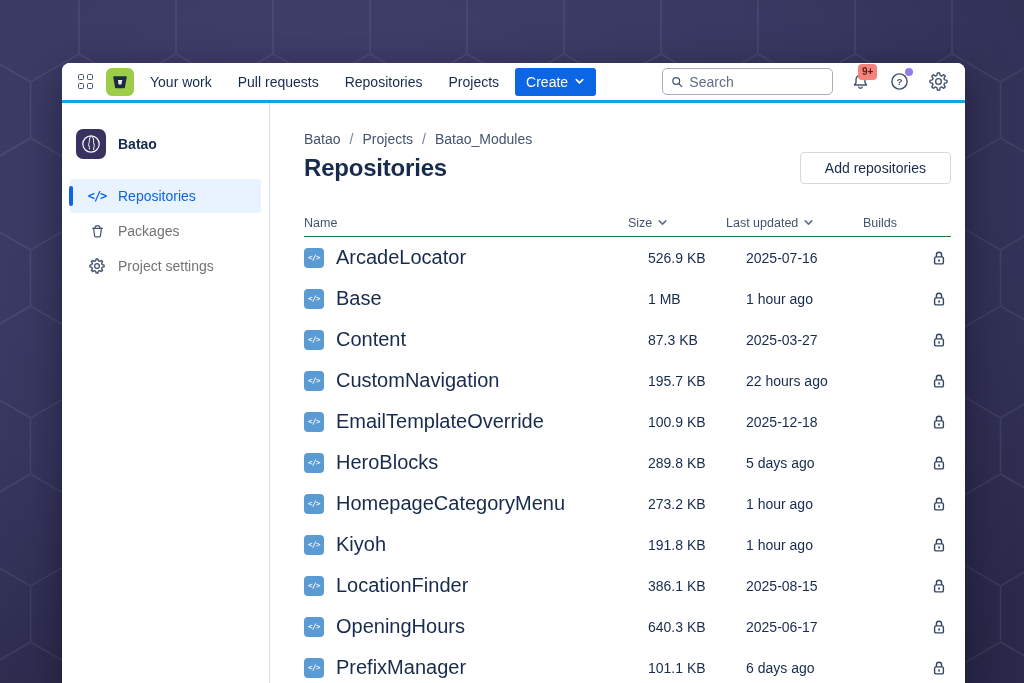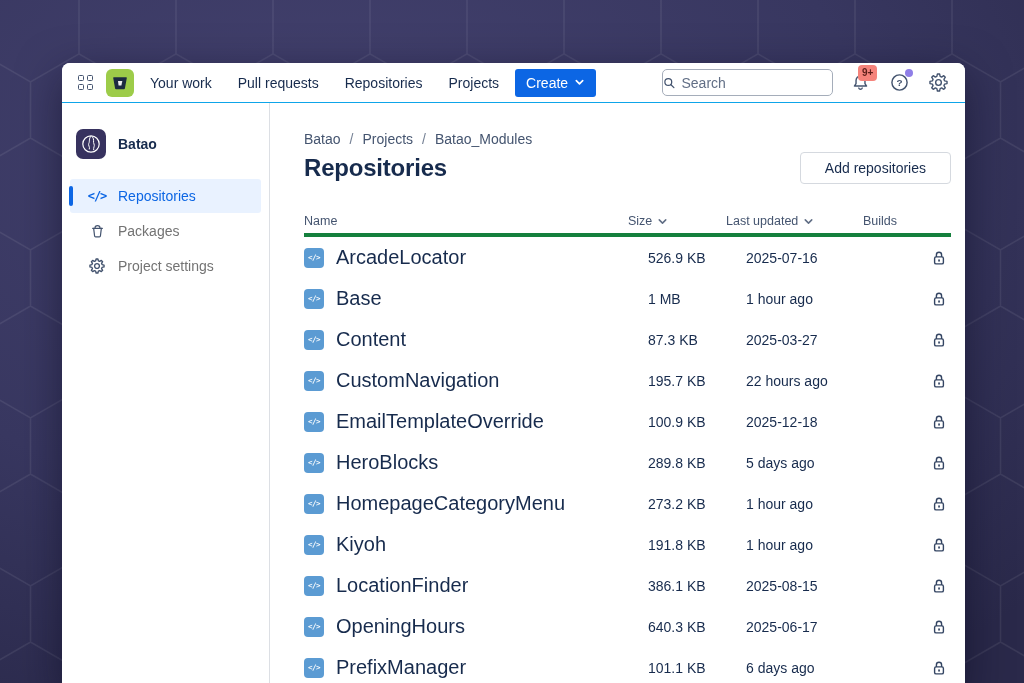--- a/index.html
+++ b/index.html
@@ -16,40 +16,40 @@
   .window {
     position:absolute; left:62px; top:63px; width:903px; height:630px;
     background:#fff; border-radius:8px 8px 0 0;
     box-shadow:0 12px 44px rgba(8,8,28,.5);
     display:flex; flex-direction:column; overflow:hidden;
   }
 
   
   .topbar {
     height:40px; flex:0 0 40px; display:flex; align-items:center;
-    padding:0 16px; border-bottom:1px solid #0ea5e9; background:#fff;
+    padding:0 16px; border-bottom:3px solid #0ea5e9; background:#fff;
   }
   .appswitcher { display:grid; grid-template-columns:6px 6px; grid-template-rows:6px 6px; gap:3px; cursor:pointer; }
   .appswitcher span { width:6px; height:6px; border:1.6px solid #44546F; border-radius:1.5px; }
   .bb-logo {
     width:28px; height:28px; border-radius:6px; background:#9DCC49;
     margin-left:13px; display:flex; align-items:center; justify-content:center; cursor:pointer;
   }
   .nav-items { display:flex; align-items:center; gap:26px; margin-left:16px; }
   .nav-item { font-size:14px; font-weight:500; color:#172B4D; cursor:pointer; white-space:nowrap; }
   .create-btn {
     margin-left:16px; height:28px; padding:0 11px; background:#0C66E4; color:#fff;
     border:none; border-radius:3px; font-size:14px; font-weight:500;
     display:flex; align-items:center; gap:6px; cursor:pointer;
     font-family:"Liberation Sans", sans-serif;
     justify-content:center;
   }
   .search-wrap {
     margin-left:auto; width:171px; height:27px; border:1px solid #A5ADBA; border-radius:5px;
-    display:flex; align-items:center; padding:0 0; gap:6px; background:#fff;
+    display:flex; align-items:center; padding:0 8px; gap:6px; background:#fff;
   }
   .search-wrap input {
     border:none; outline:none; width:100%; font-size:14px; color:#172B4D;
     font-family:"Liberation Sans", sans-serif; background:transparent;
   }
   .search-wrap input::placeholder { color:#626F86; }
   .topbar-icons { display:flex; align-items:center; gap:17px; margin-left:16px; }
   .icon-btn { position:relative; display:flex; align-items:center; justify-content:center; width:22px; height:22px; cursor:pointer; color:#44546F; }
   .notif-badge {
     position:absolute; top:-7px; left:9px; background:#F5837B; color:#5D1F1A;
@@ -91,21 +91,21 @@
   .page-head { display:flex; align-items:center; justify-content:space-between; margin-top:5px; }
   .page-title { font-size:24px; font-weight:700; color:#172B4D; letter-spacing:-.2px; }
   .add-btn {
     height:32px; padding:0 24px; background:#fff; border:1px solid #D5D9DF; border-radius:4px;
     font-size:14px; color:#172B4D; cursor:pointer; font-family:"Liberation Sans", sans-serif;
   }
 
   
   .repo-table { margin-top:25px; }
   .t-grid { display:grid; grid-template-columns:1fr 98px 137px 88px; align-items:center; }
-  .t-head { height:28px; border-bottom:4px solid #15803d; }
+  .t-head { height:28px; border-bottom:1px solid #15803d; }
   .th { font-size:12.5px; font-weight:500; color:#44546F; display:flex; align-items:center; gap:4px; }
   .th.sortable { cursor:pointer; }
   .t-row { height:41px; }
   .name-cell { display:flex; align-items:center; gap:12px; min-width:0; }
   .repo-avatar {
     width:20px; height:20px; border-radius:4px; background:#5B9BD3; flex:0 0 20px;
     display:flex; align-items:center; justify-content:center;
     color:#fff; font-family:"DejaVu Sans Mono", monospace; font-size:7.5px; font-weight:700; letter-spacing:-.5px;
   }
   .repo-name { font-size:20px; color:#172B4D; cursor:pointer; white-space:nowrap; overflow:hidden; text-overflow:ellipsis; }

